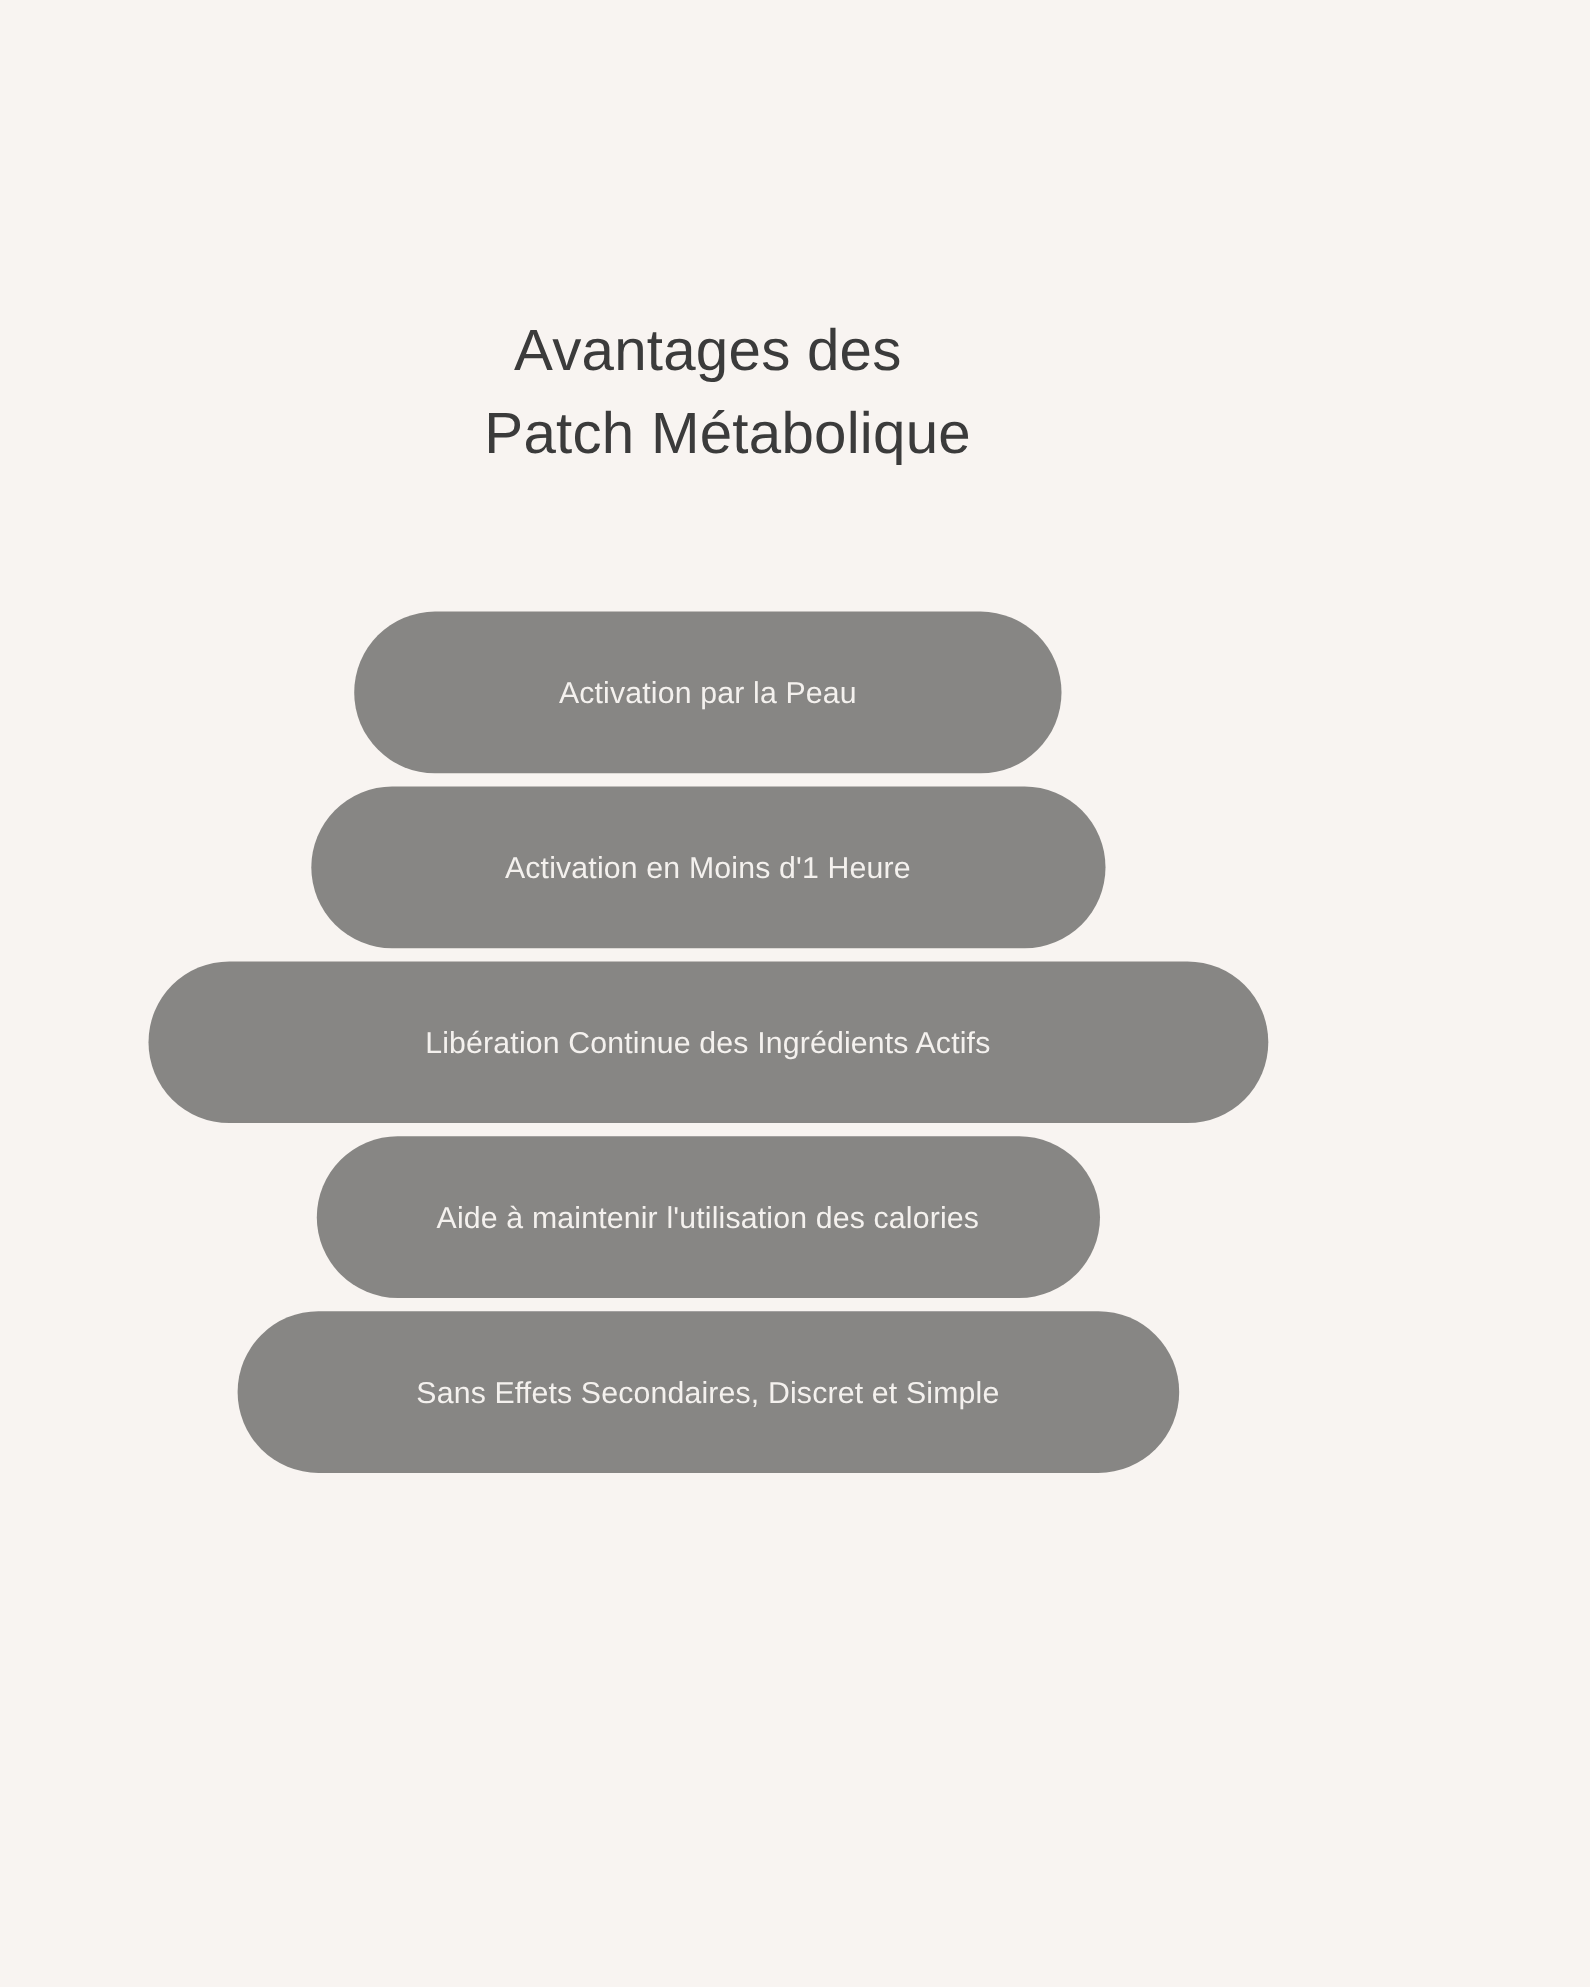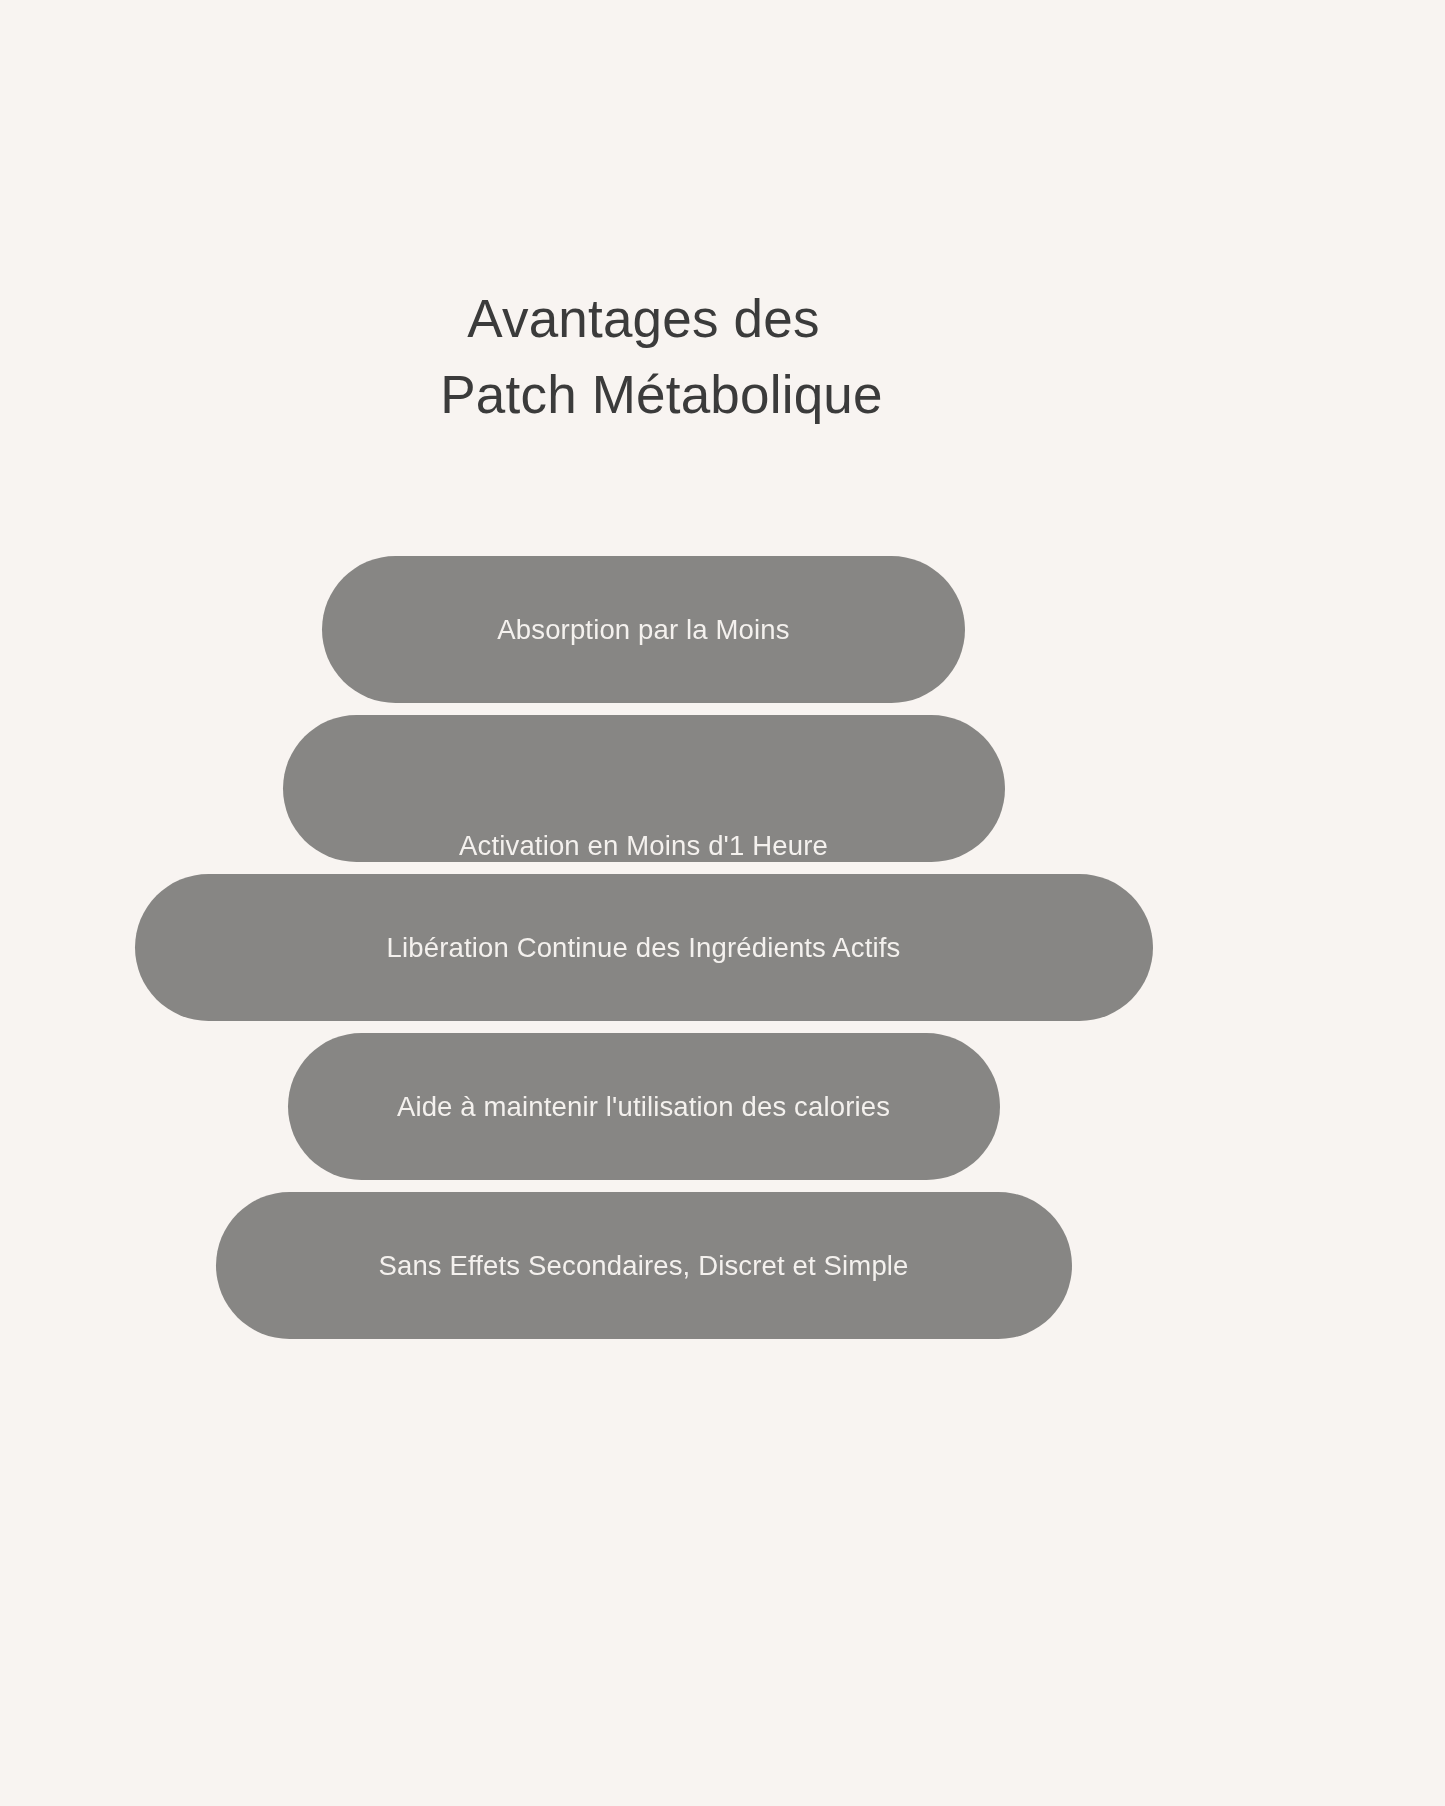--- a/index.html
+++ b/index.html
@@ -58,21 +58,21 @@
     text-align: center;
     font-size: 27.5px;
     font-weight: 400;
     letter-spacing: 0.15px;
     box-sizing: border-box;
     padding: 0 34px;
     height: 147px;
     margin-bottom: 12px;
   }
   .pill.w1 { width: 643px; }
-  .pill.w2 { width: 722px; align-items: flex-end; }
+  .pill.w2 { width: 722px; }
   .pill.w3 { width: 1018px; }
   .pill.w4 { width: 712px; }
   .pill.w5 { width: 856px; }
   .pill-label {
     display: block;
     white-space: nowrap;
   }
 </style>
 </head>
 <body>
@@ -80,21 +80,21 @@
 <div class="page">
 
   <div class="title-block">
     <span class="title-line line1">Avantages des</span>
     <span class="title-line line2">Patch Métabolique</span>
   </div>
 
   <div class="pill-stack">
 
     <div class="pill w1">
-      <span class="pill-label">Absorption par la Moins</span>
+      <span class="pill-label">Activation par la Peau</span>
     </div>
 
     <div class="pill w2">
       <span class="pill-label">Activation en Moins d'1 Heure</span>
     </div>
 
     <div class="pill w3">
       <span class="pill-label">Libération Continue des Ingrédients Actifs</span>
     </div>
 

